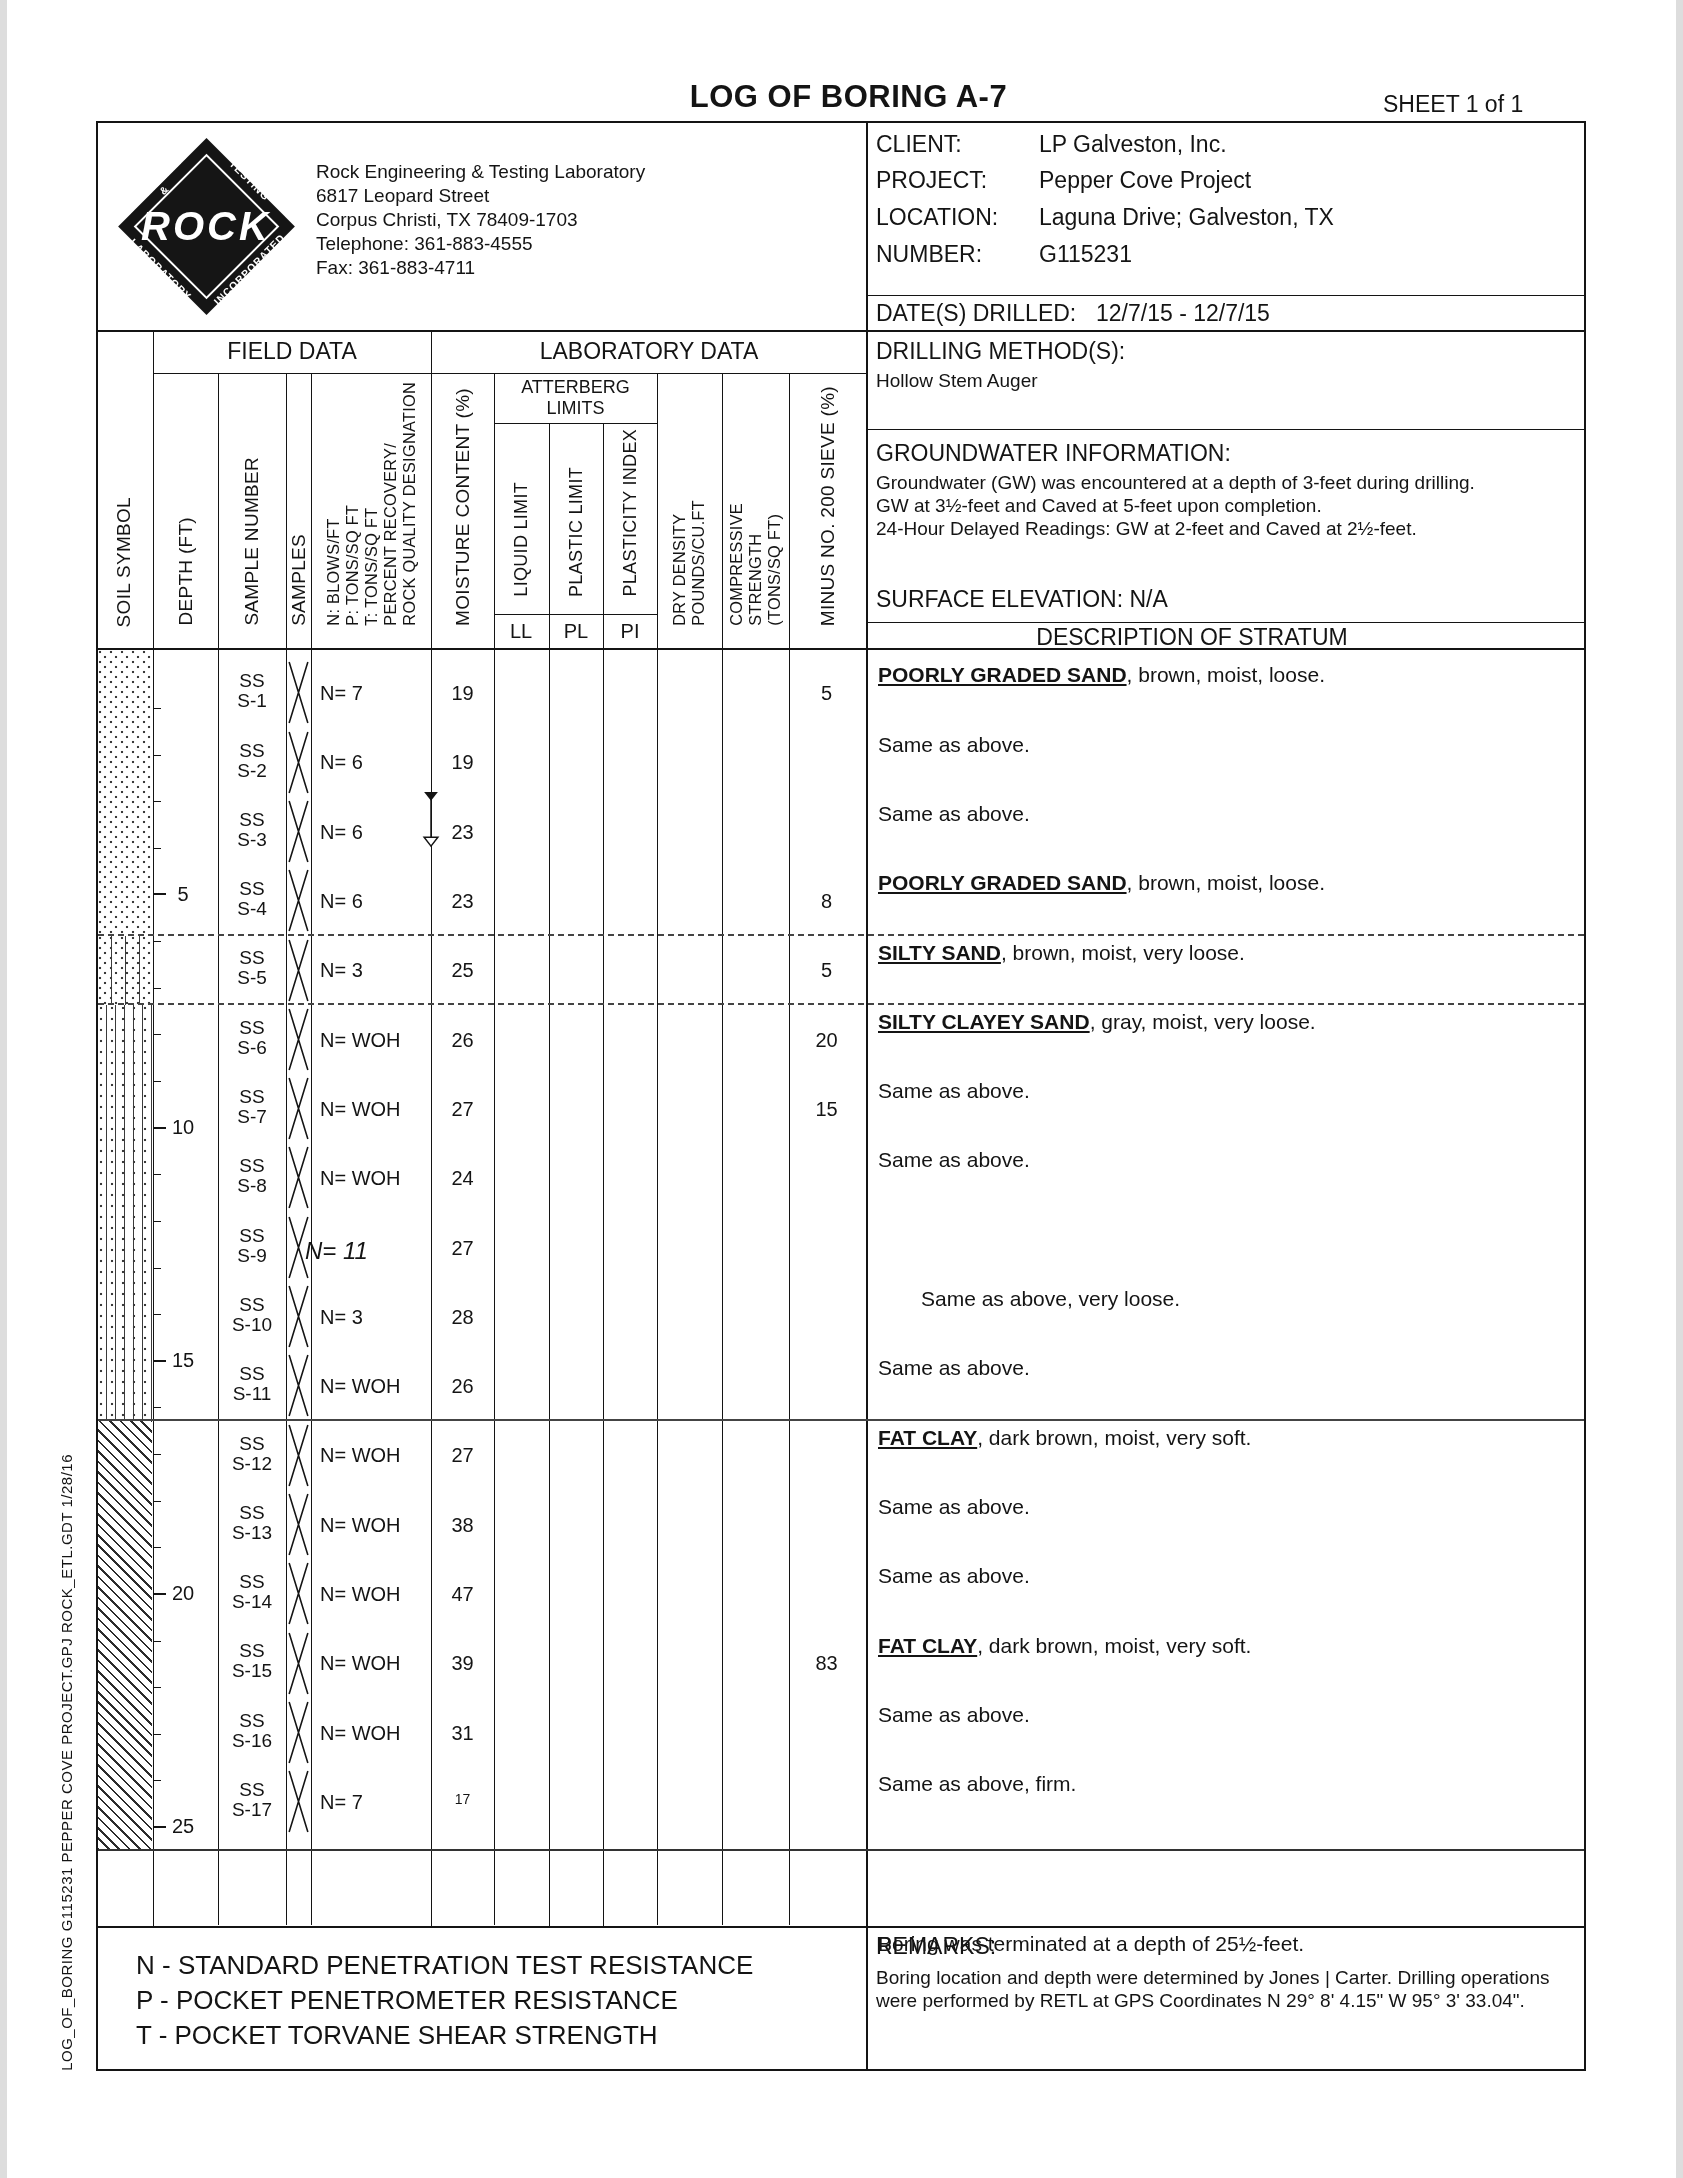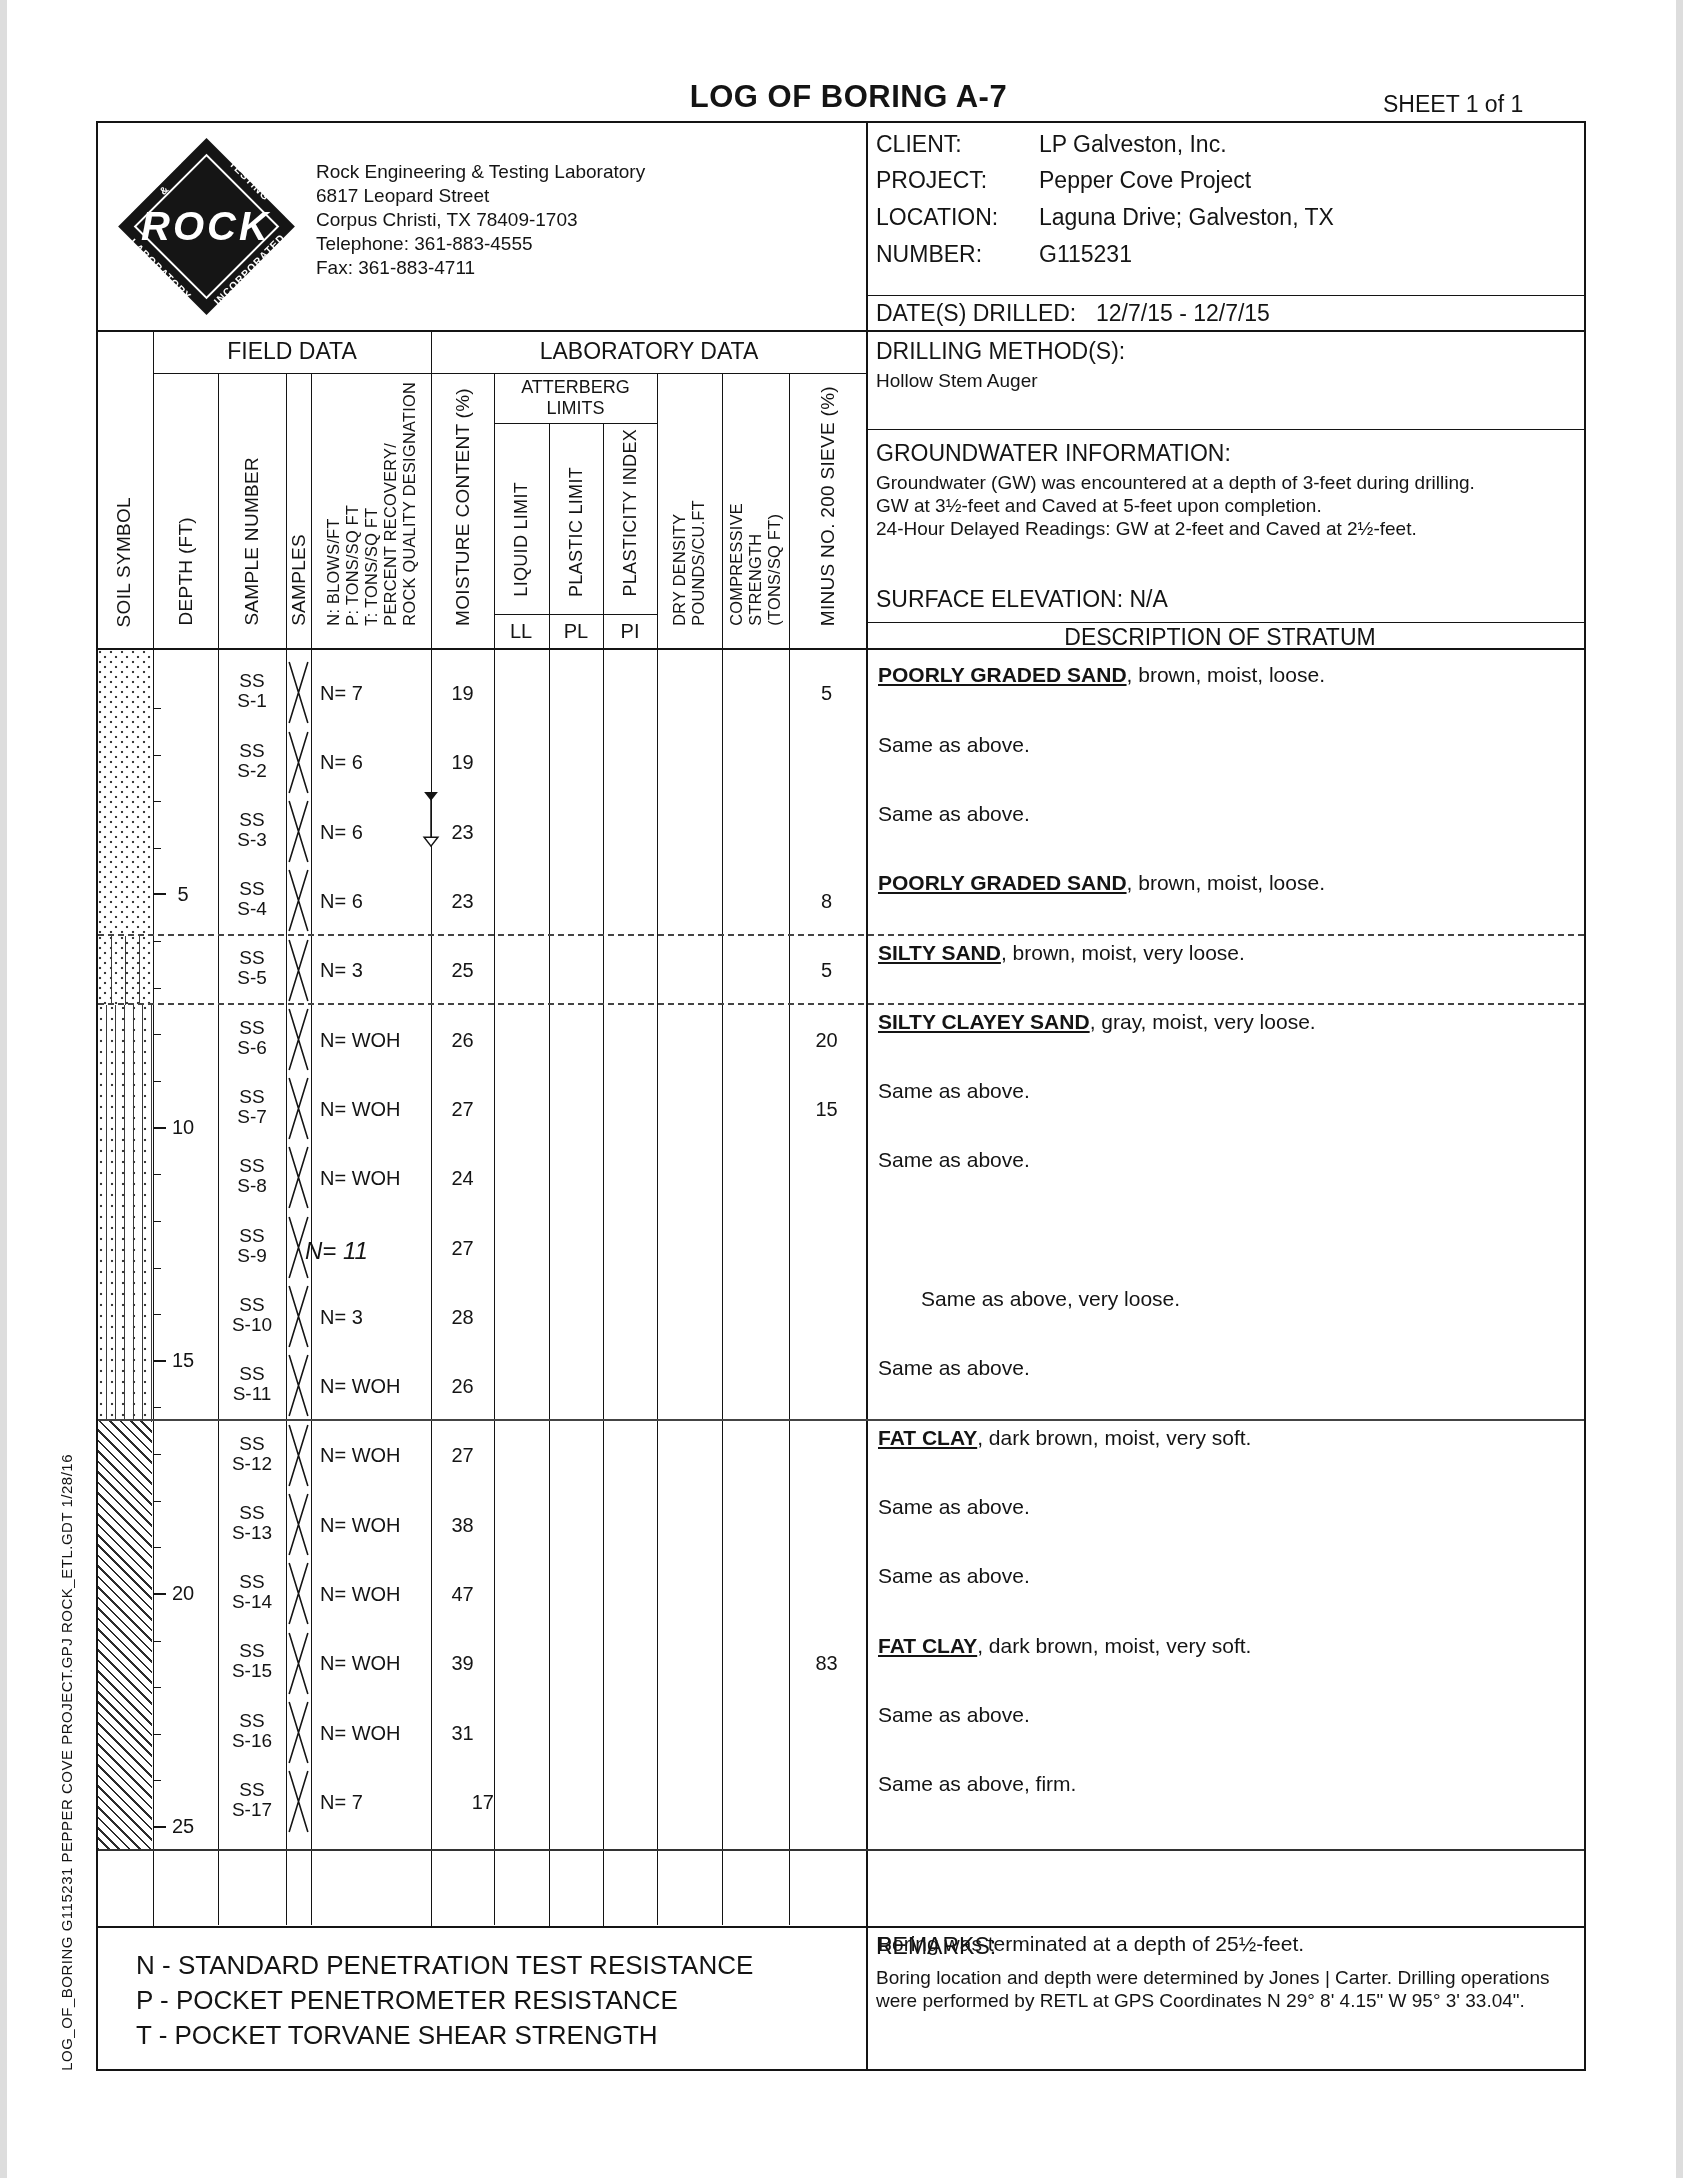--- a/index.html
+++ b/index.html
@@ -59,21 +59,21 @@
   <div class="abs" style="left:869px;top:300px;font-size:23px">DATE(S) DRILLED:</div>
   <div class="abs" style="left:1089px;top:300px;font-size:23px">12/7/15 - 12/7/15</div>
 
   <div class="abs" style="left:869px;top:338px;font-size:23px">DRILLING METHOD(S):</div>
   <div class="abs" style="left:869px;top:370px;font-size:19px">Hollow Stem Auger</div>
   <div class="abs" style="left:869px;top:440px;font-size:23px">GROUNDWATER INFORMATION:</div>
   <div class="abs pre" style="left:869px;top:471px;width:703px;font-size:19px;line-height:23px">Groundwater (GW) was encountered at a depth of 3-feet during drilling.
 GW at 3½-feet and Caved at 5-feet upon completion.
 24-Hour Delayed Readings: GW at 2-feet and Caved at 2½-feet.</div>
   <div class="abs" style="left:869px;top:586px;font-size:23px">SURFACE ELEVATION:  N/A</div>
-  <div class="abs ctr" style="left:853px;top:624px;width:720px;font-size:23px">DESCRIPTION OF STRATUM</div>
+  <div class="abs ctr" style="left:825px;top:624px;width:720px;font-size:23px">DESCRIPTION OF STRATUM</div>
 
   <div class="abs ctr" style="left:146px;top:338px;width:278px;font-size:23px">FIELD DATA</div>
   <div class="abs ctr" style="left:424px;top:338px;width:436px;font-size:23px">LABORATORY DATA</div>
   <div class="abs ctr pre" style="left:487px;top:377px;width:163px;font-size:18px;line-height:21px">ATTERBERG
 LIMITS</div>
 
   <div class="rot" style="left:89px;top:335px;width:56px;height:304px">
       <span>SOIL SYMBOL</span>
     </div>
   <div class="rot" style="left:146px;top:378px;width:65px;height:260px">
@@ -319,21 +319,21 @@
       </svg></div>
     <div style="position: absolute; left: 313px; top: 1722px; font-size: 20px;">N= WOH</div>
     <div style="position: absolute; left: 424px; top: 1722px; width: 63px; text-align: center; font-size: 20px;">31</div>
     <div style="position: absolute; left: 871px; top: 1703px; width: 693px; font-size: 21px;"><span>Same as above.</span></div>
     <div style="position: absolute; left: 211px; top: 1780px; width: 68px; text-align: center; font-size: 19px; line-height: 20px; white-space: pre-line;">SS
 S-17</div>
     <div style="position: absolute; left: 280px; top: 1769px; width: 23px; height: 65px;"><svg width="23" height="65" viewBox="0 0 23 66">
         <path d="M2 2 L21 64 M21 2 L2 64" stroke="#141414" stroke-width="1.6" fill="none"></path>
       </svg></div>
     <div style="position: absolute; left: 313px; top: 1791px; font-size: 20px;">N= 7</div>
-    <div style="position: absolute; left: 424px; top: 1791px; width: 63px; text-align: right; font-size: 20px;">17</div>
+    <div style="position: absolute; left: 424px; top: 1791px; width: 63px; text-align: center; font-size: 14px;">17</div>
     <div style="position: absolute; left: 871px; top: 1772px; width: 693px; font-size: 21px;"><span>Same as above, firm.</span></div>
     <div style="position: absolute; left: 91px; top: 1849px; width: 1486px; height: 0px; border-top: 2px solid rgb(51, 51, 51);"></div>
     <div style="position: absolute; left: 410px; top: 791px; width: 28px; height: 63px; z-index: 4;"><svg width="28" height="63" viewBox="0 0 28 64">
         <polygon points="7,1 21,1 14,10" fill="#141414"></polygon>
         <line x1="14" y1="1" x2="14" y2="56" stroke="#141414" stroke-width="1.5"></line>
         <polygon points="7,47 21,47 14,56" fill="#fff" stroke="#141414" stroke-width="1.5"></polygon>
       </svg></div>
   </div>
 
 

